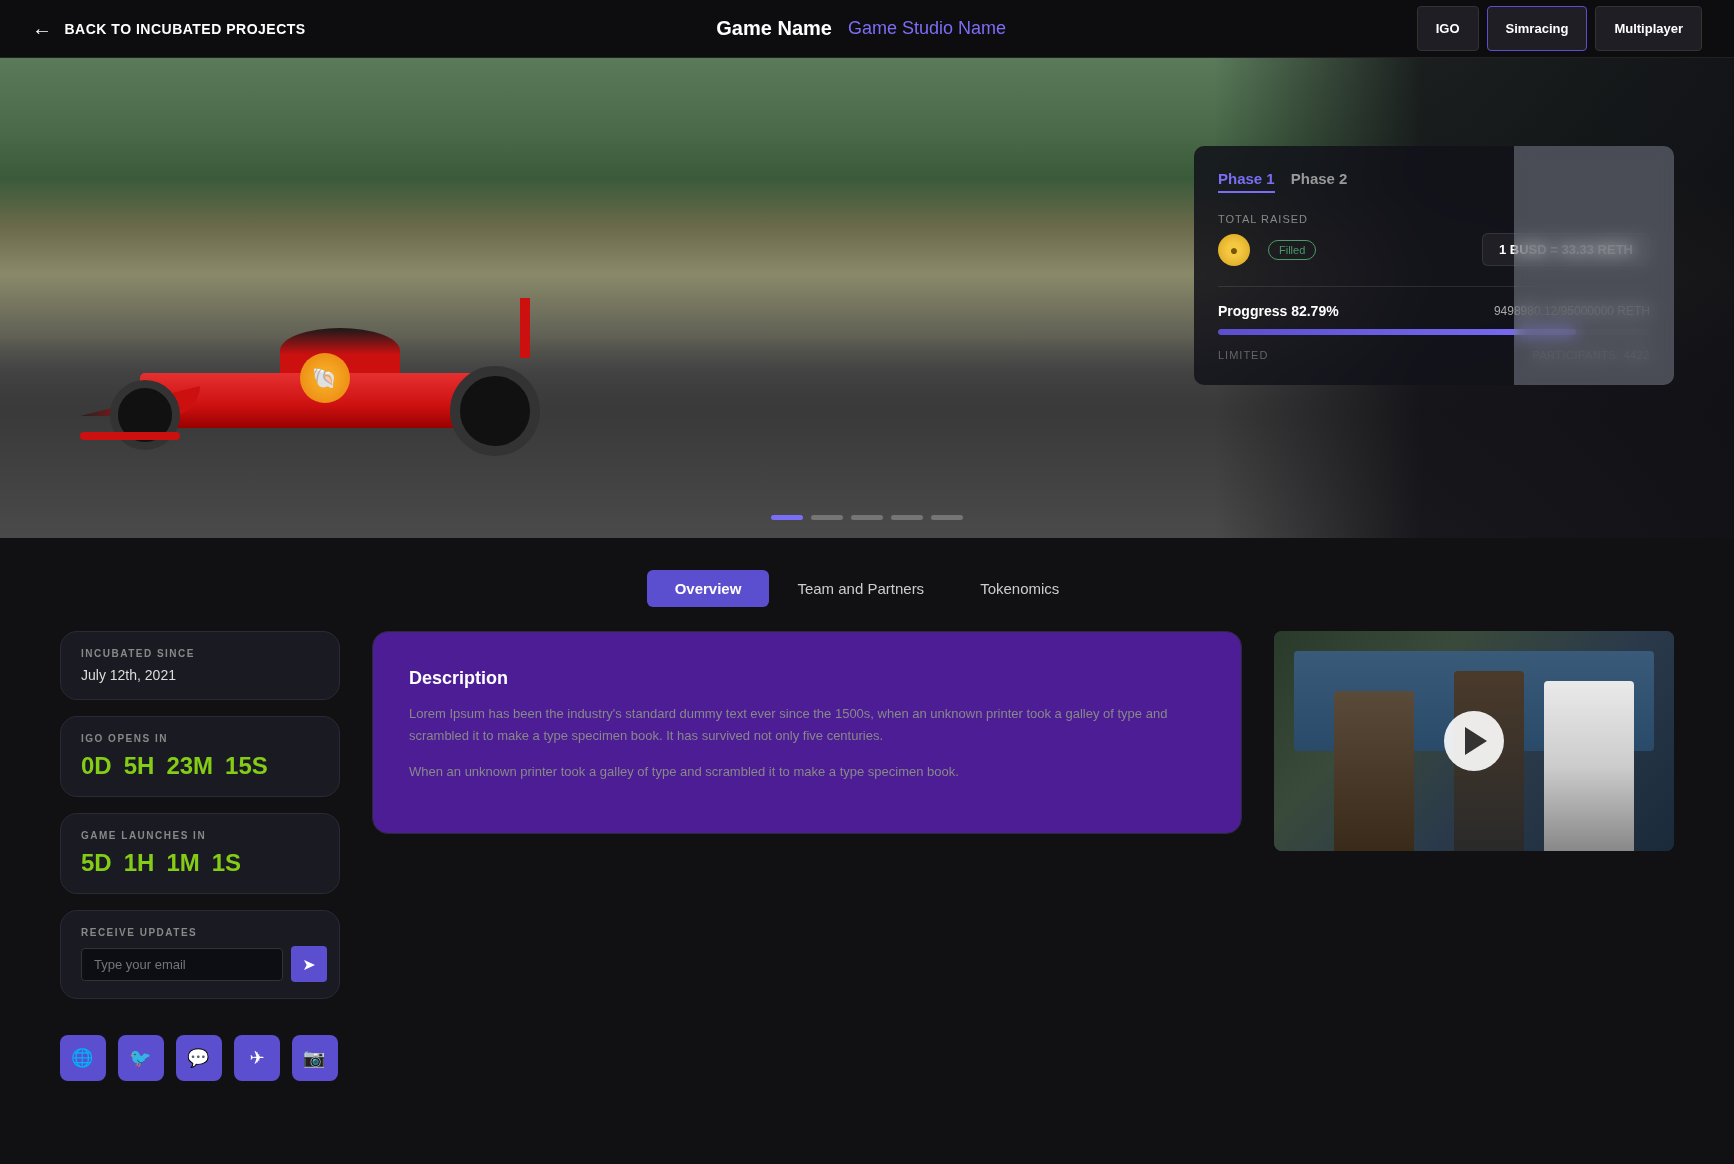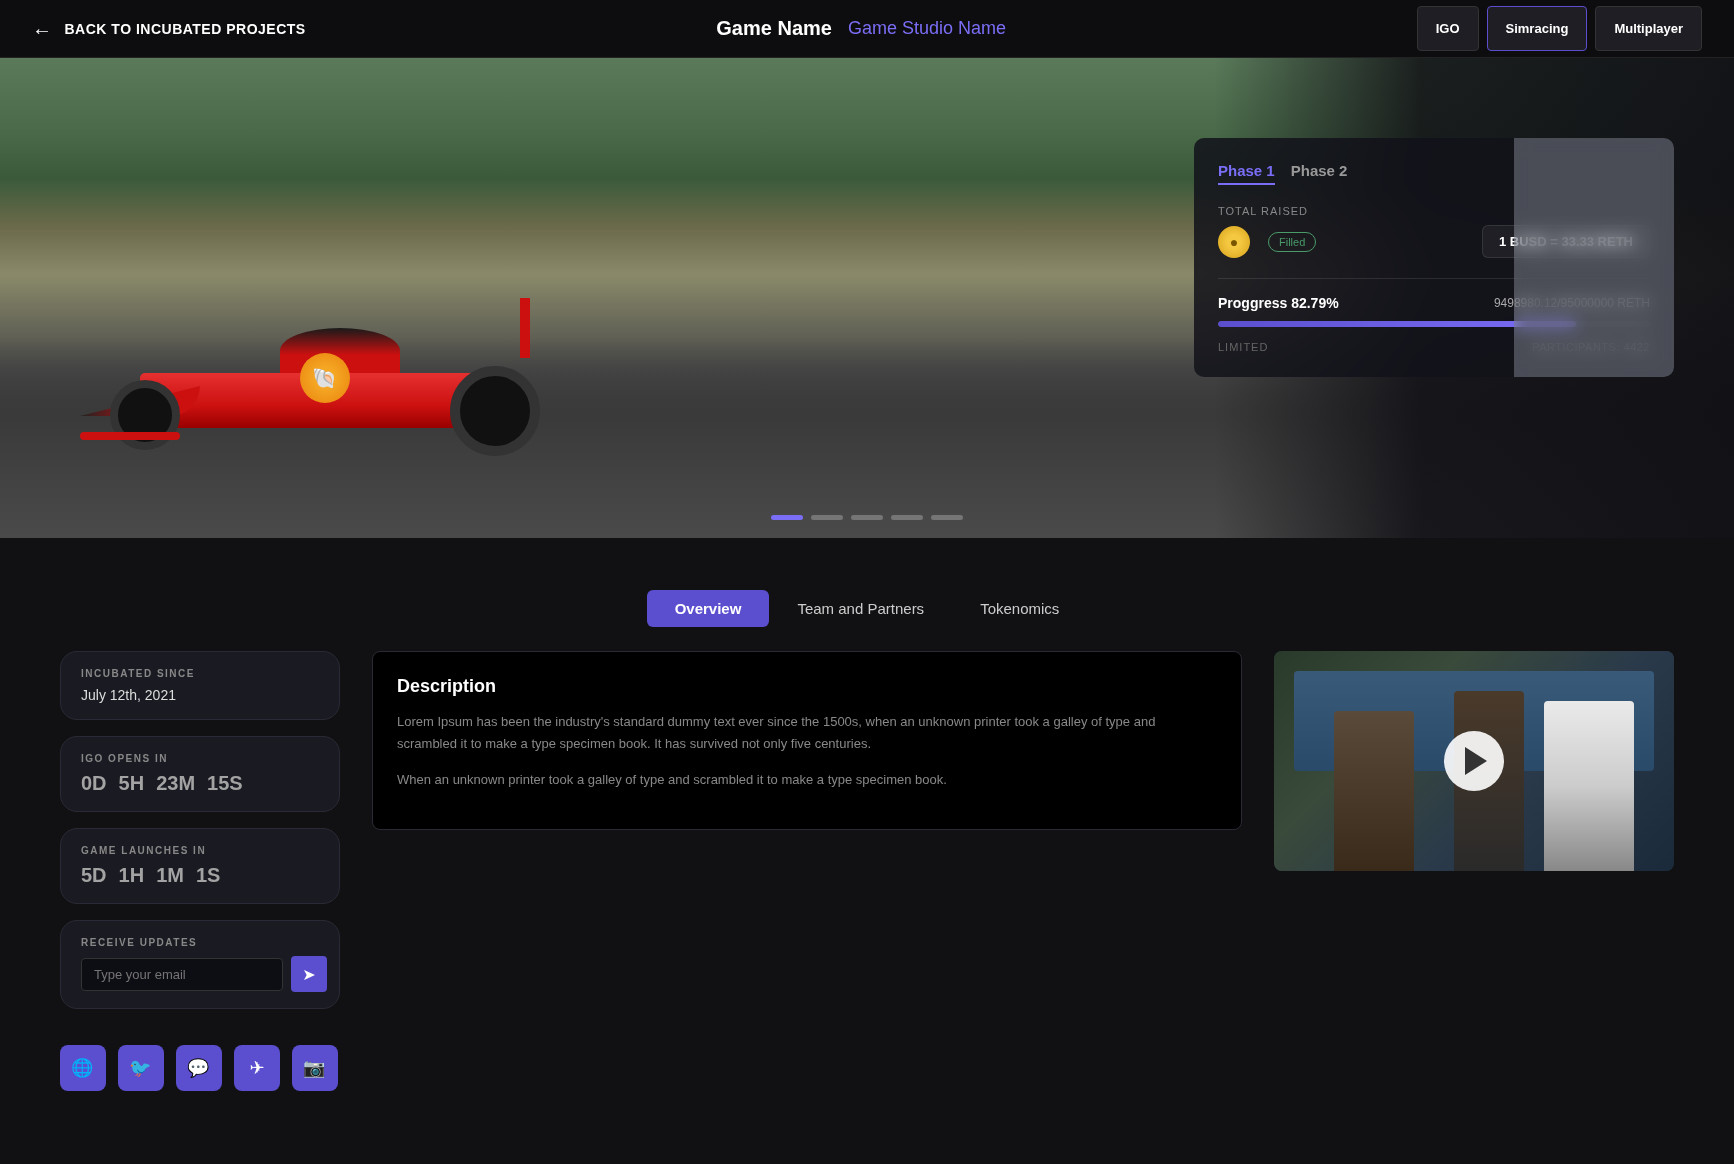--- a/index.html
+++ b/index.html
@@ -196,21 +196,21 @@
       top: 0;
       right: 0;
       width: 520px;
       height: 100%;
       background: linear-gradient(270deg, rgba(15,15,20,0.95) 0%, rgba(15,15,20,0.85) 60%, transparent 100%);
     }
 
     
     .phase-card {
       position: absolute;
-      top: 80px;
+      top: 88px;
       right: 60px;
       width: 480px;
       background: rgba(18,18,26,0.85);
       backdrop-filter: blur(12px);
       border-radius: 10px;
       padding: 24px;
     }
     .phase-tabs {
       display: flex;
       gap: 16px;
@@ -358,21 +358,20 @@
       padding: 0 60px;
       background: #111113;
     }
 
     
     .tabs-row {
       display: flex;
       gap: 0;
       padding: 32px 0 24px 0;
       justify-content: center;
-      margin-top: 20px;
     }
     .tab-btn {
       padding: 10px 28px;
       border: none;
       background: transparent;
       color: #ccc;
       font-size: 15px;
       font-weight: 500;
       cursor: pointer;
       border-radius: 4px;
@@ -421,23 +420,23 @@
       display: flex;
       gap: 6px;
       align-items: center;
     }
     .countdown-unit {
       display: flex;
       flex-direction: column;
       align-items: center;
     }
     .countdown-number {
-      font-size: 20px;
+      font-size: 24px;
       font-weight: 700;
-      color: #a3a3a3;
+      color: #84cc16;
     }
     .countdown-sep {
       font-size: 20px;
       font-weight: 700;
       color: #555;
       margin-bottom: 0;
     }
 
     .email-row {
       display: flex;
@@ -489,24 +488,24 @@
       color: #fff;
     }
 
     
     .center-content {
       display: flex;
       flex-direction: column;
       gap: 20px;
     }
     .description-card {
-      background: #000000;
+      background: #4c1d95;
       border: 1px solid #2a2a36;
-      border-radius: 8px;
-      padding: 24px;
+      border-radius: 16px;
+      padding: 36px;
     }
     .desc-title {
       font-size: 18px;
       font-weight: 700;
       color: #fff;
       margin-bottom: 14px;
     }
     .desc-text {
       font-size: 13px;
       color: #888;

